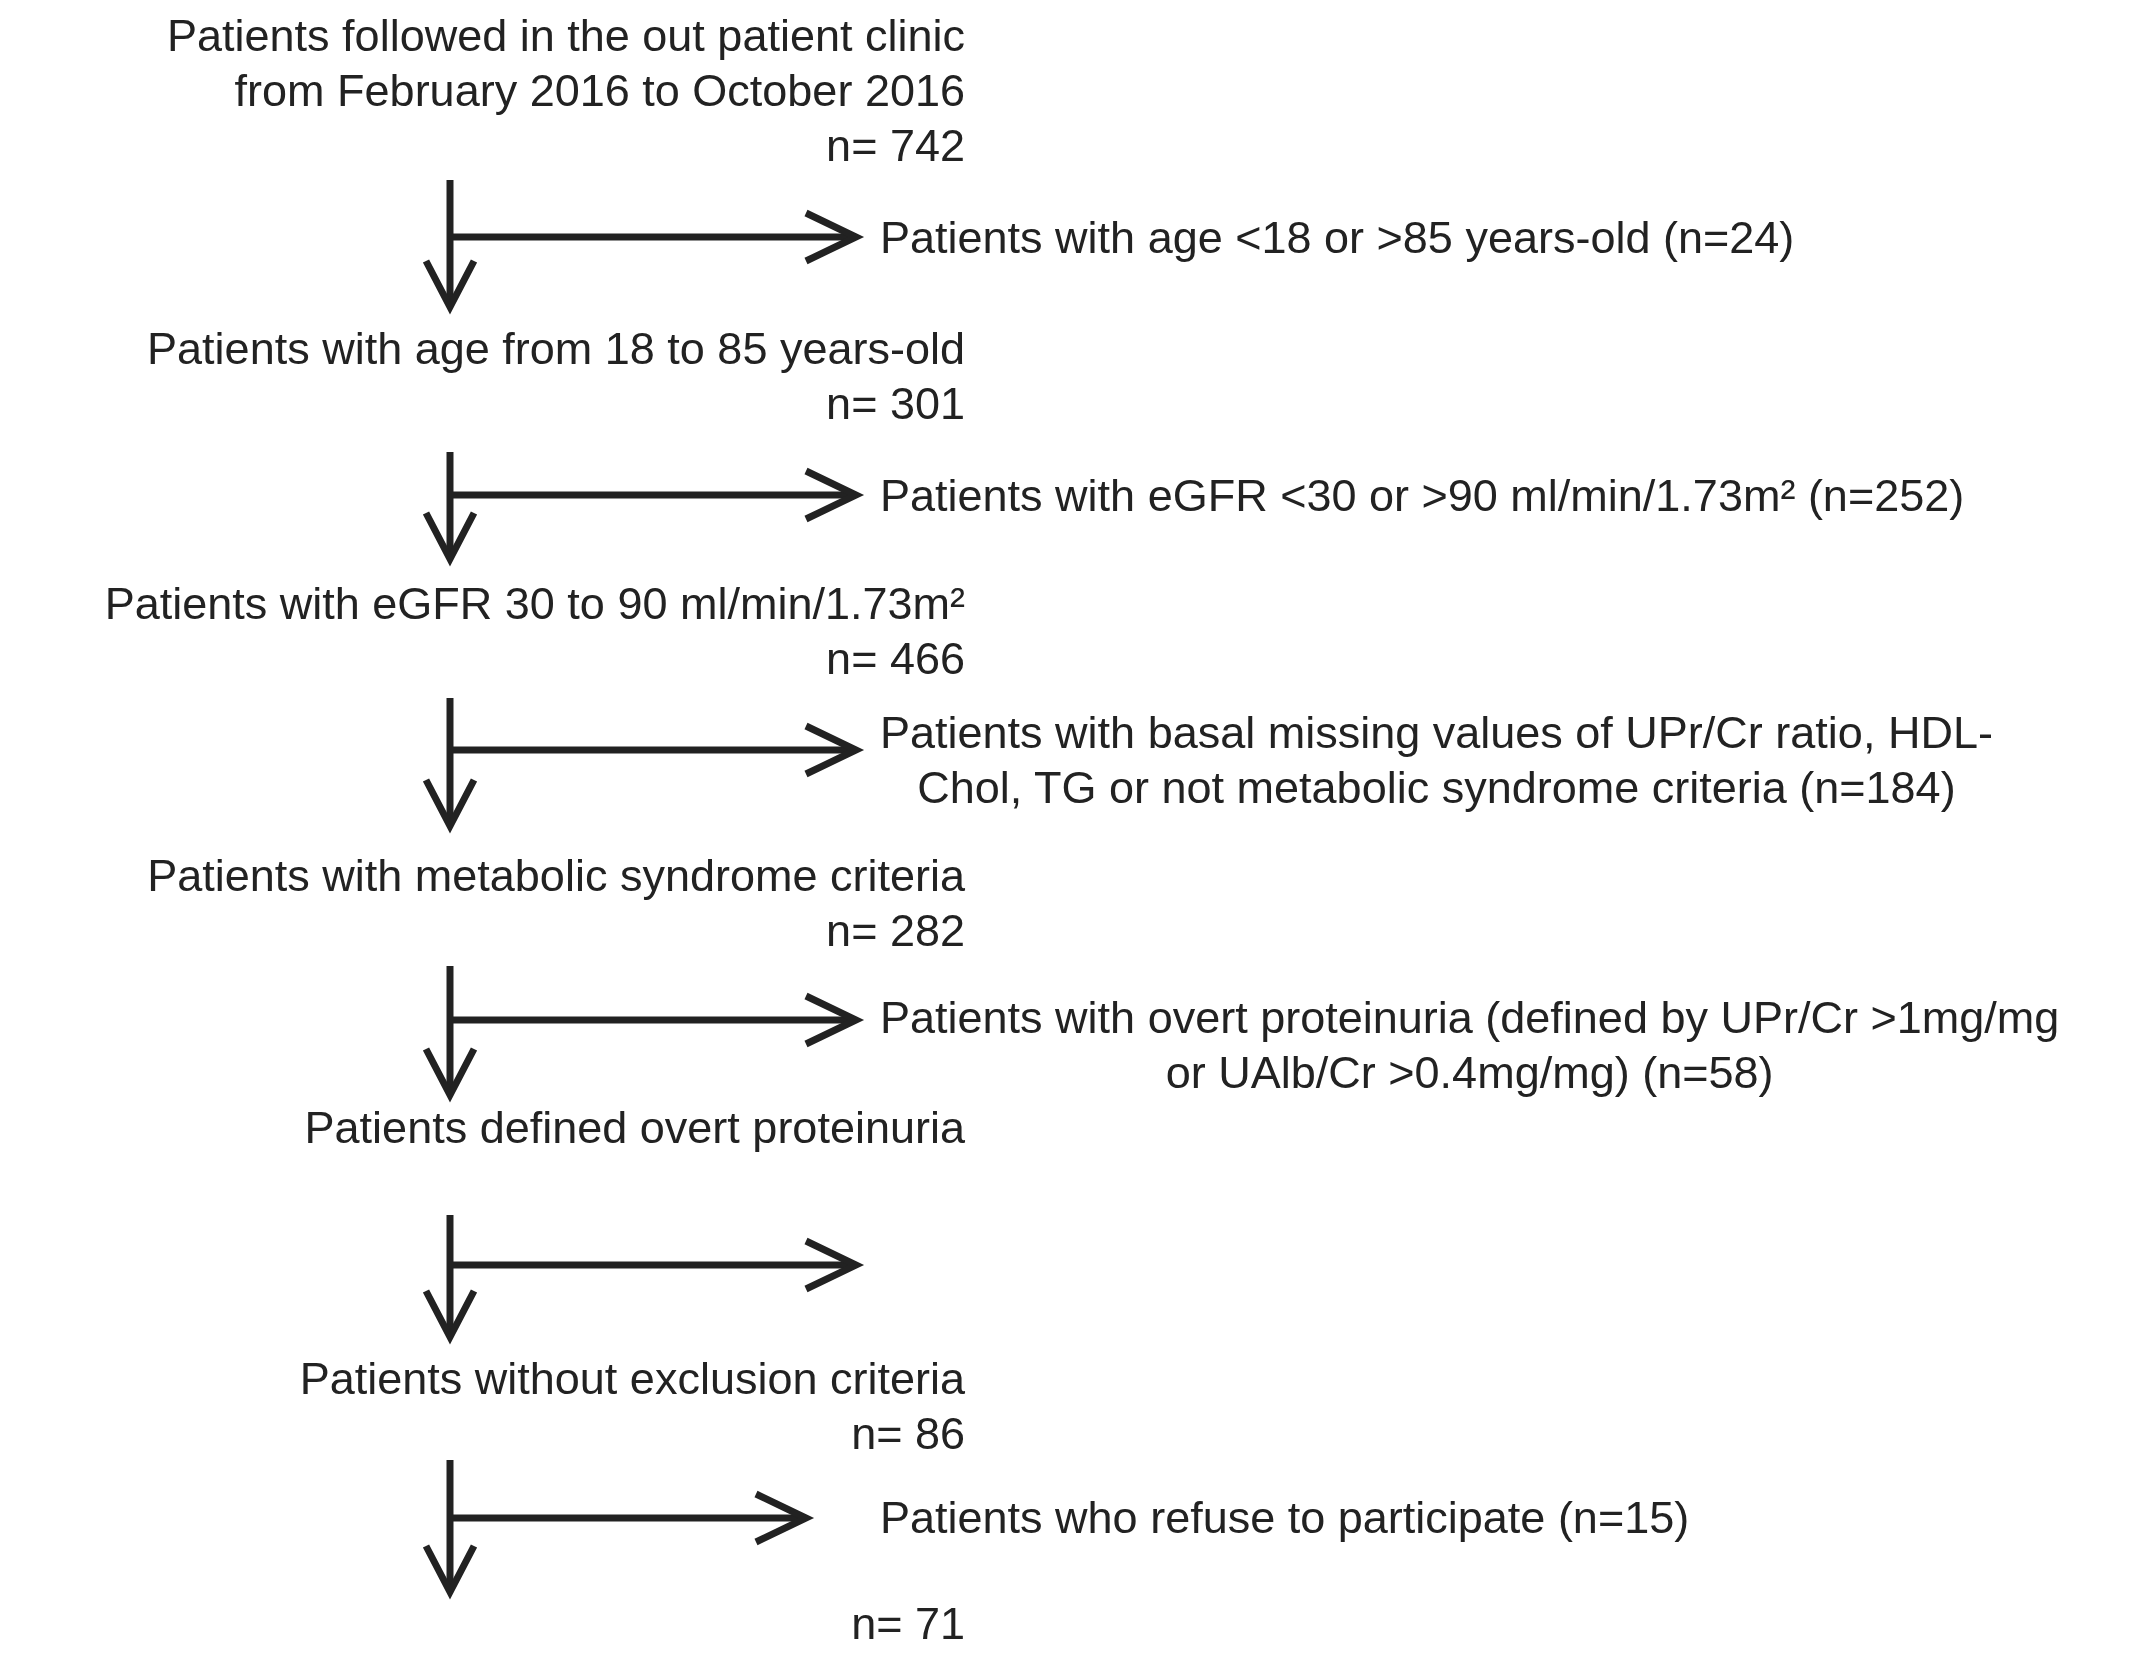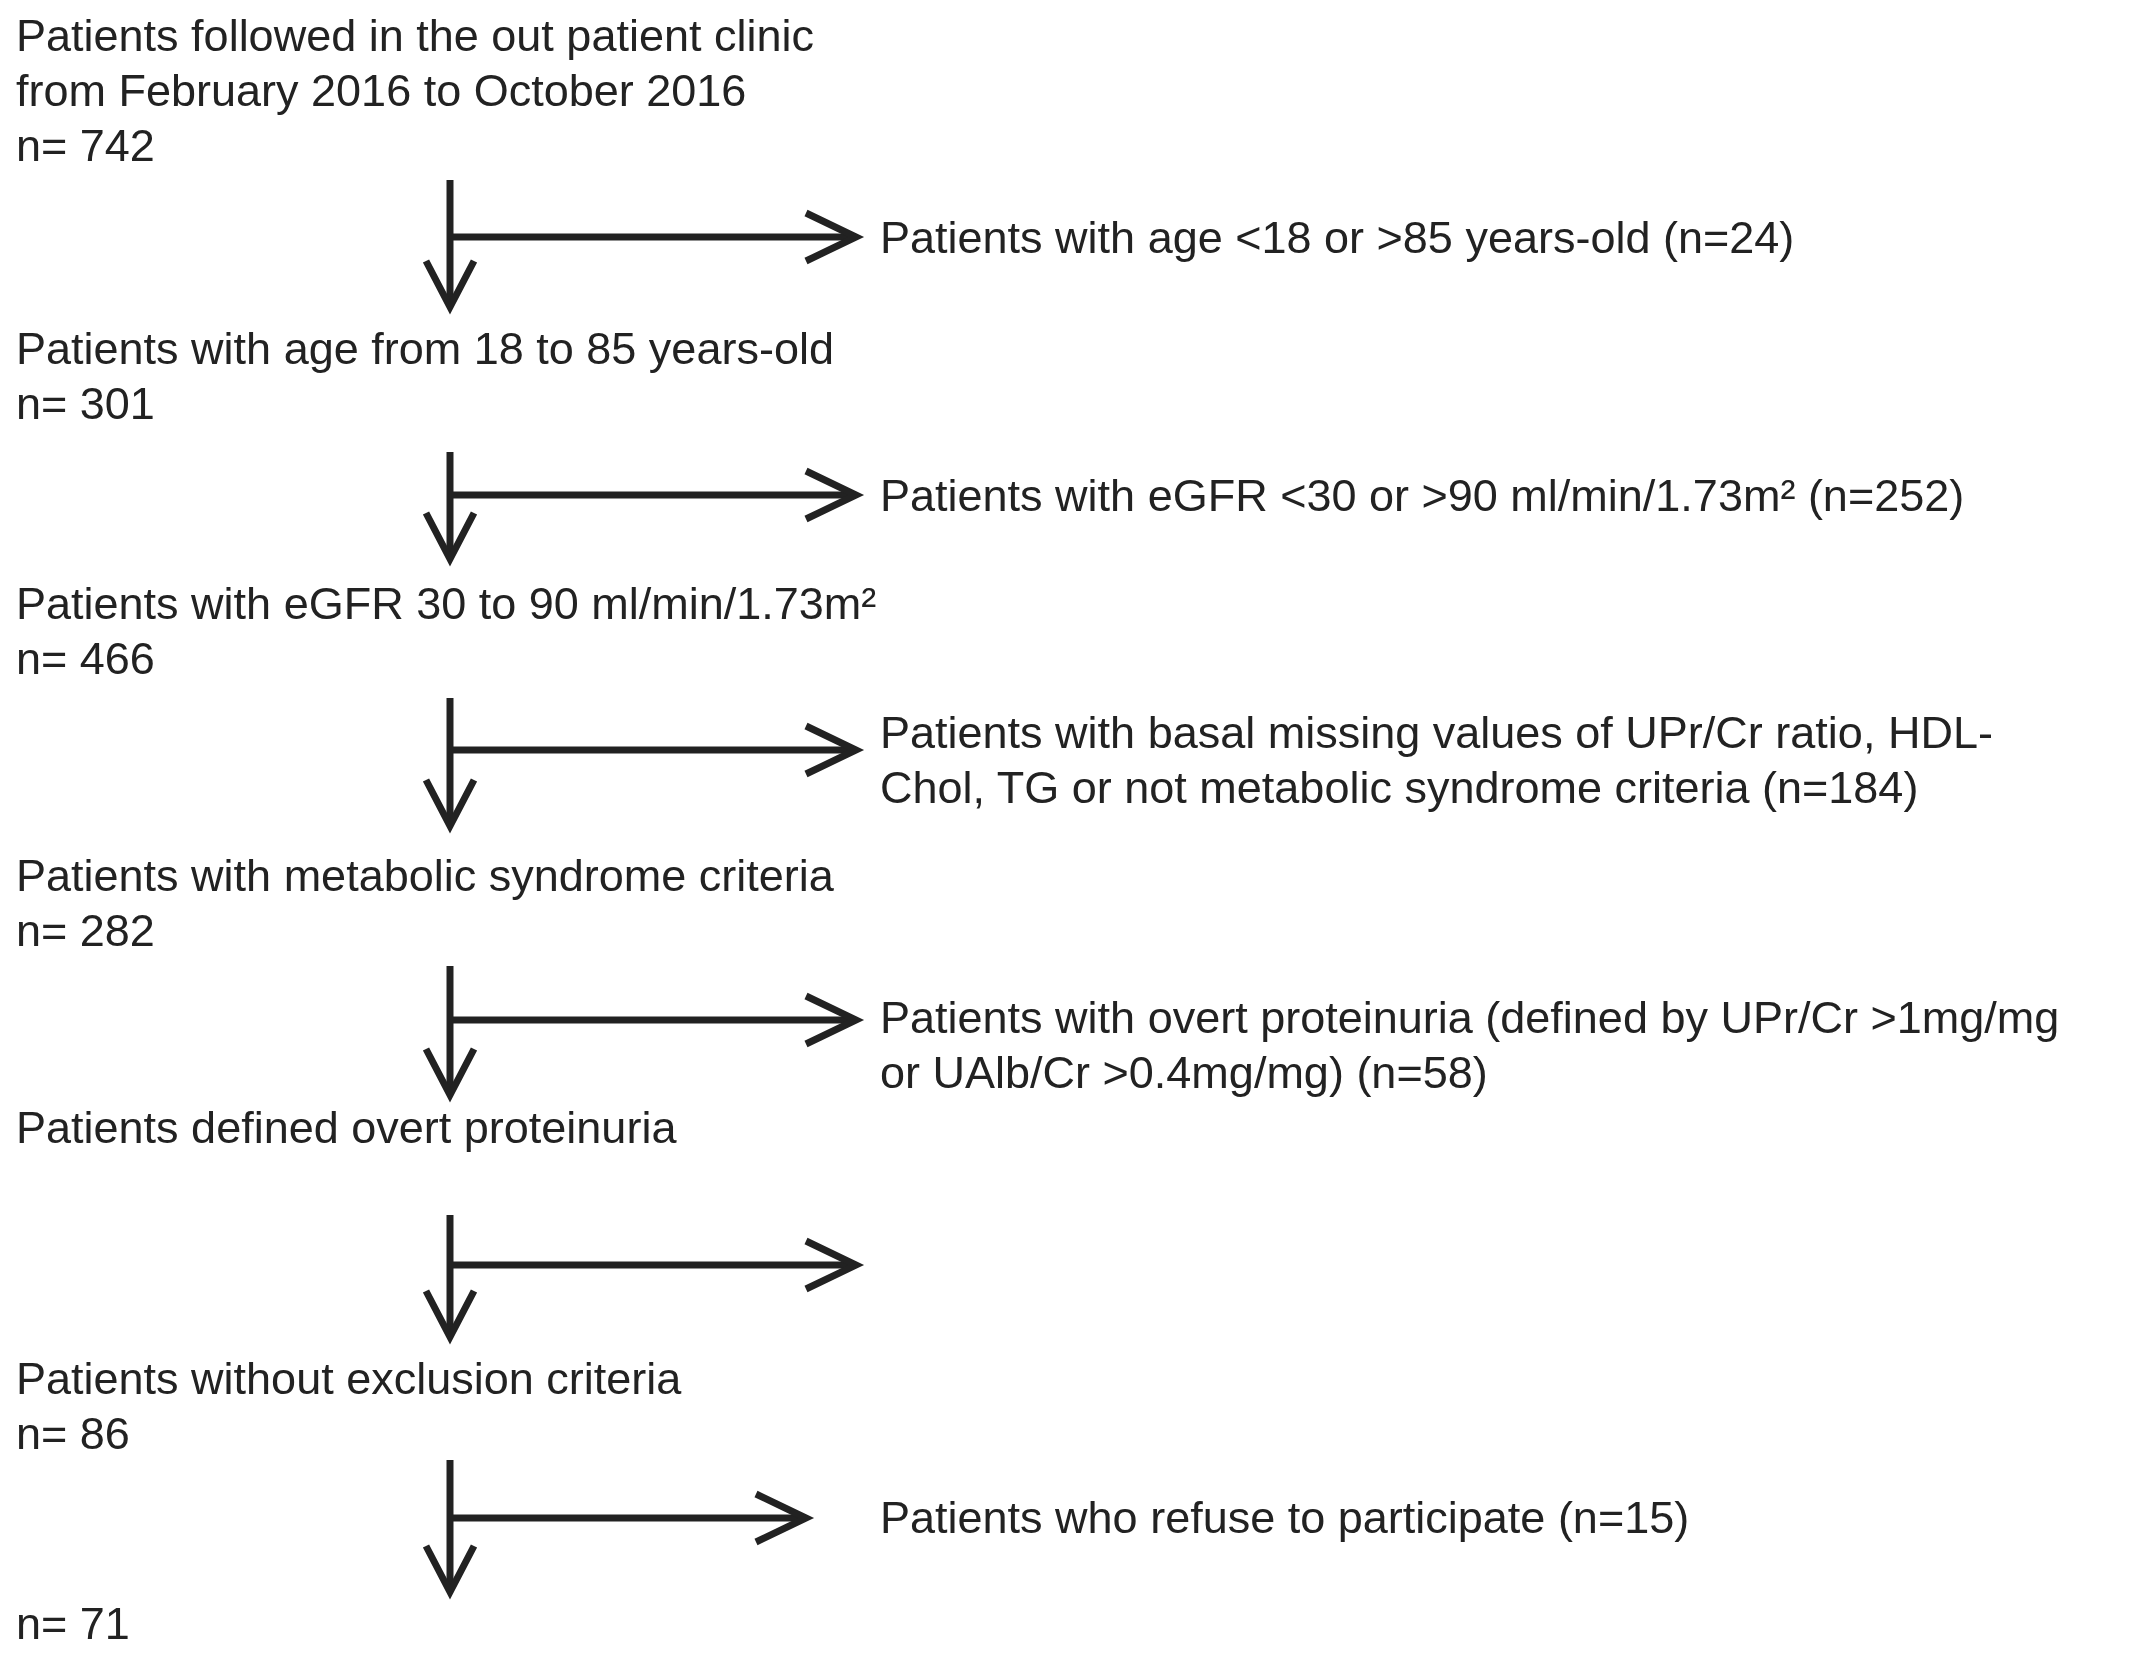--- a/index.html
+++ b/index.html
@@ -25,33 +25,34 @@
   }
   .arrows path, .arrows line {
     stroke: #222222;
     stroke-width: 7;
     fill: none;
     stroke-linecap: butt;
     stroke-linejoin: miter;
   }
   .node {
     position: absolute;
-    left: 16px;
+    left: 5px;
     width: 960px;
-    text-align: left;
+    text-align: right;
     font-size: 45px;
     line-height: 55px;
     white-space: nowrap;
   }
   .excl {
     position: absolute;
     left: 880px;
     max-width: 1200px;
     width: -moz-fit-content;
     width: fit-content;
+    text-align: center;
     font-size: 45px;
     line-height: 55px;
     white-space: nowrap;
   }
 </style>
 </head>
 <body>
 
 <div class="canvas">
 

